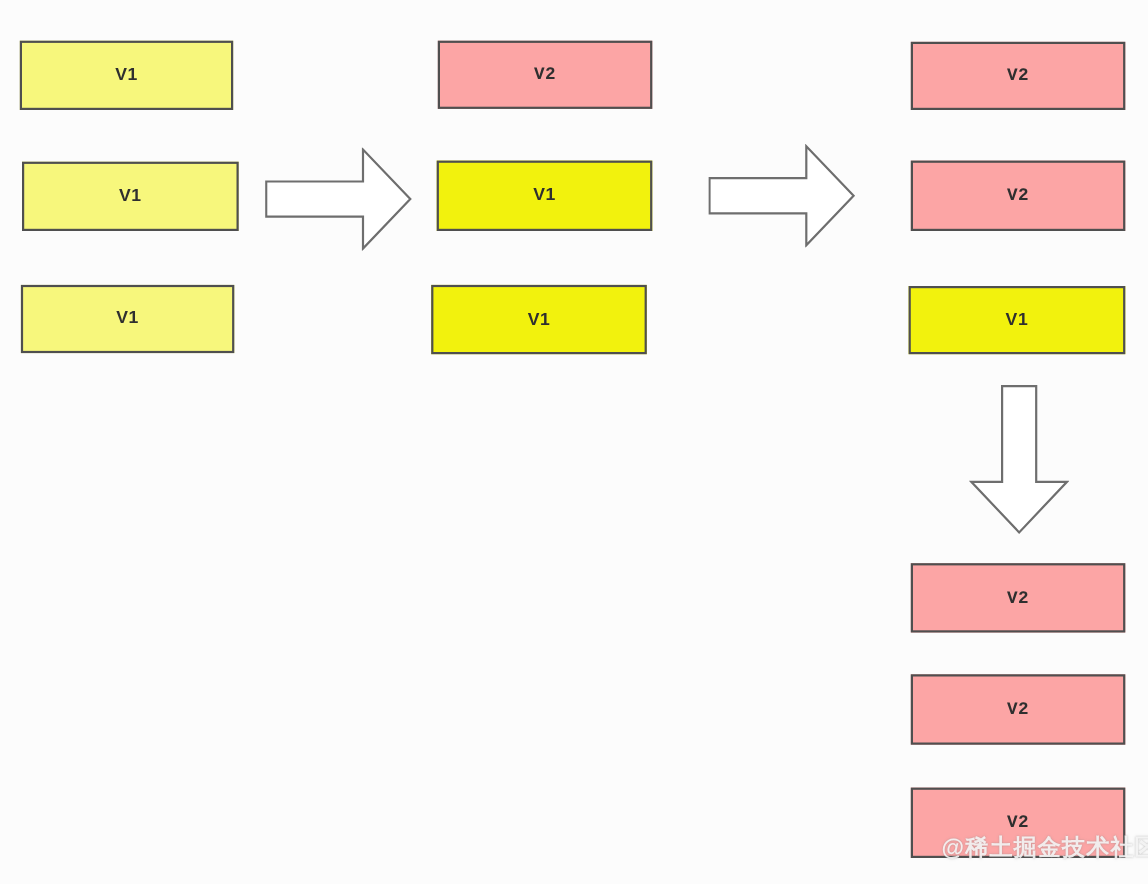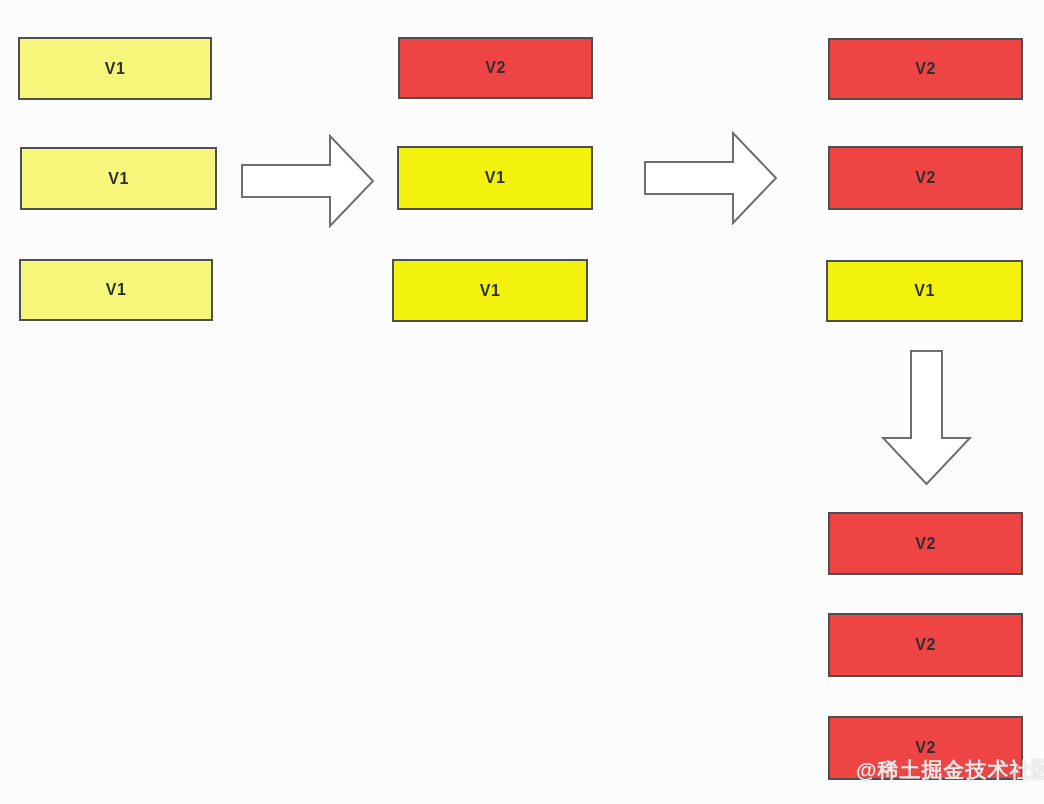--- a/index.html
+++ b/index.html
@@ -25,21 +25,21 @@
     justify-content: center;
   }
   .vbox .vlabel {
     font-size: 16px;
     font-weight: 600;
     color: #2f2f2f;
     letter-spacing: 0.5px;
   }
   .pale   { background: #f7f77c; }
   .bright { background: #f2f20d; }
-  .green  { background: #ef4444; }
+  .green  { background: #fca5a5; font-family: Liberation Mono, monospace; }
   .arrow-svg {
     position: absolute;
     display: block;
   }
   .arrow-shape {
     fill: #ffffff;
     stroke: #6e6e6e;
     stroke-width: 2;
     stroke-linejoin: miter;
   }

